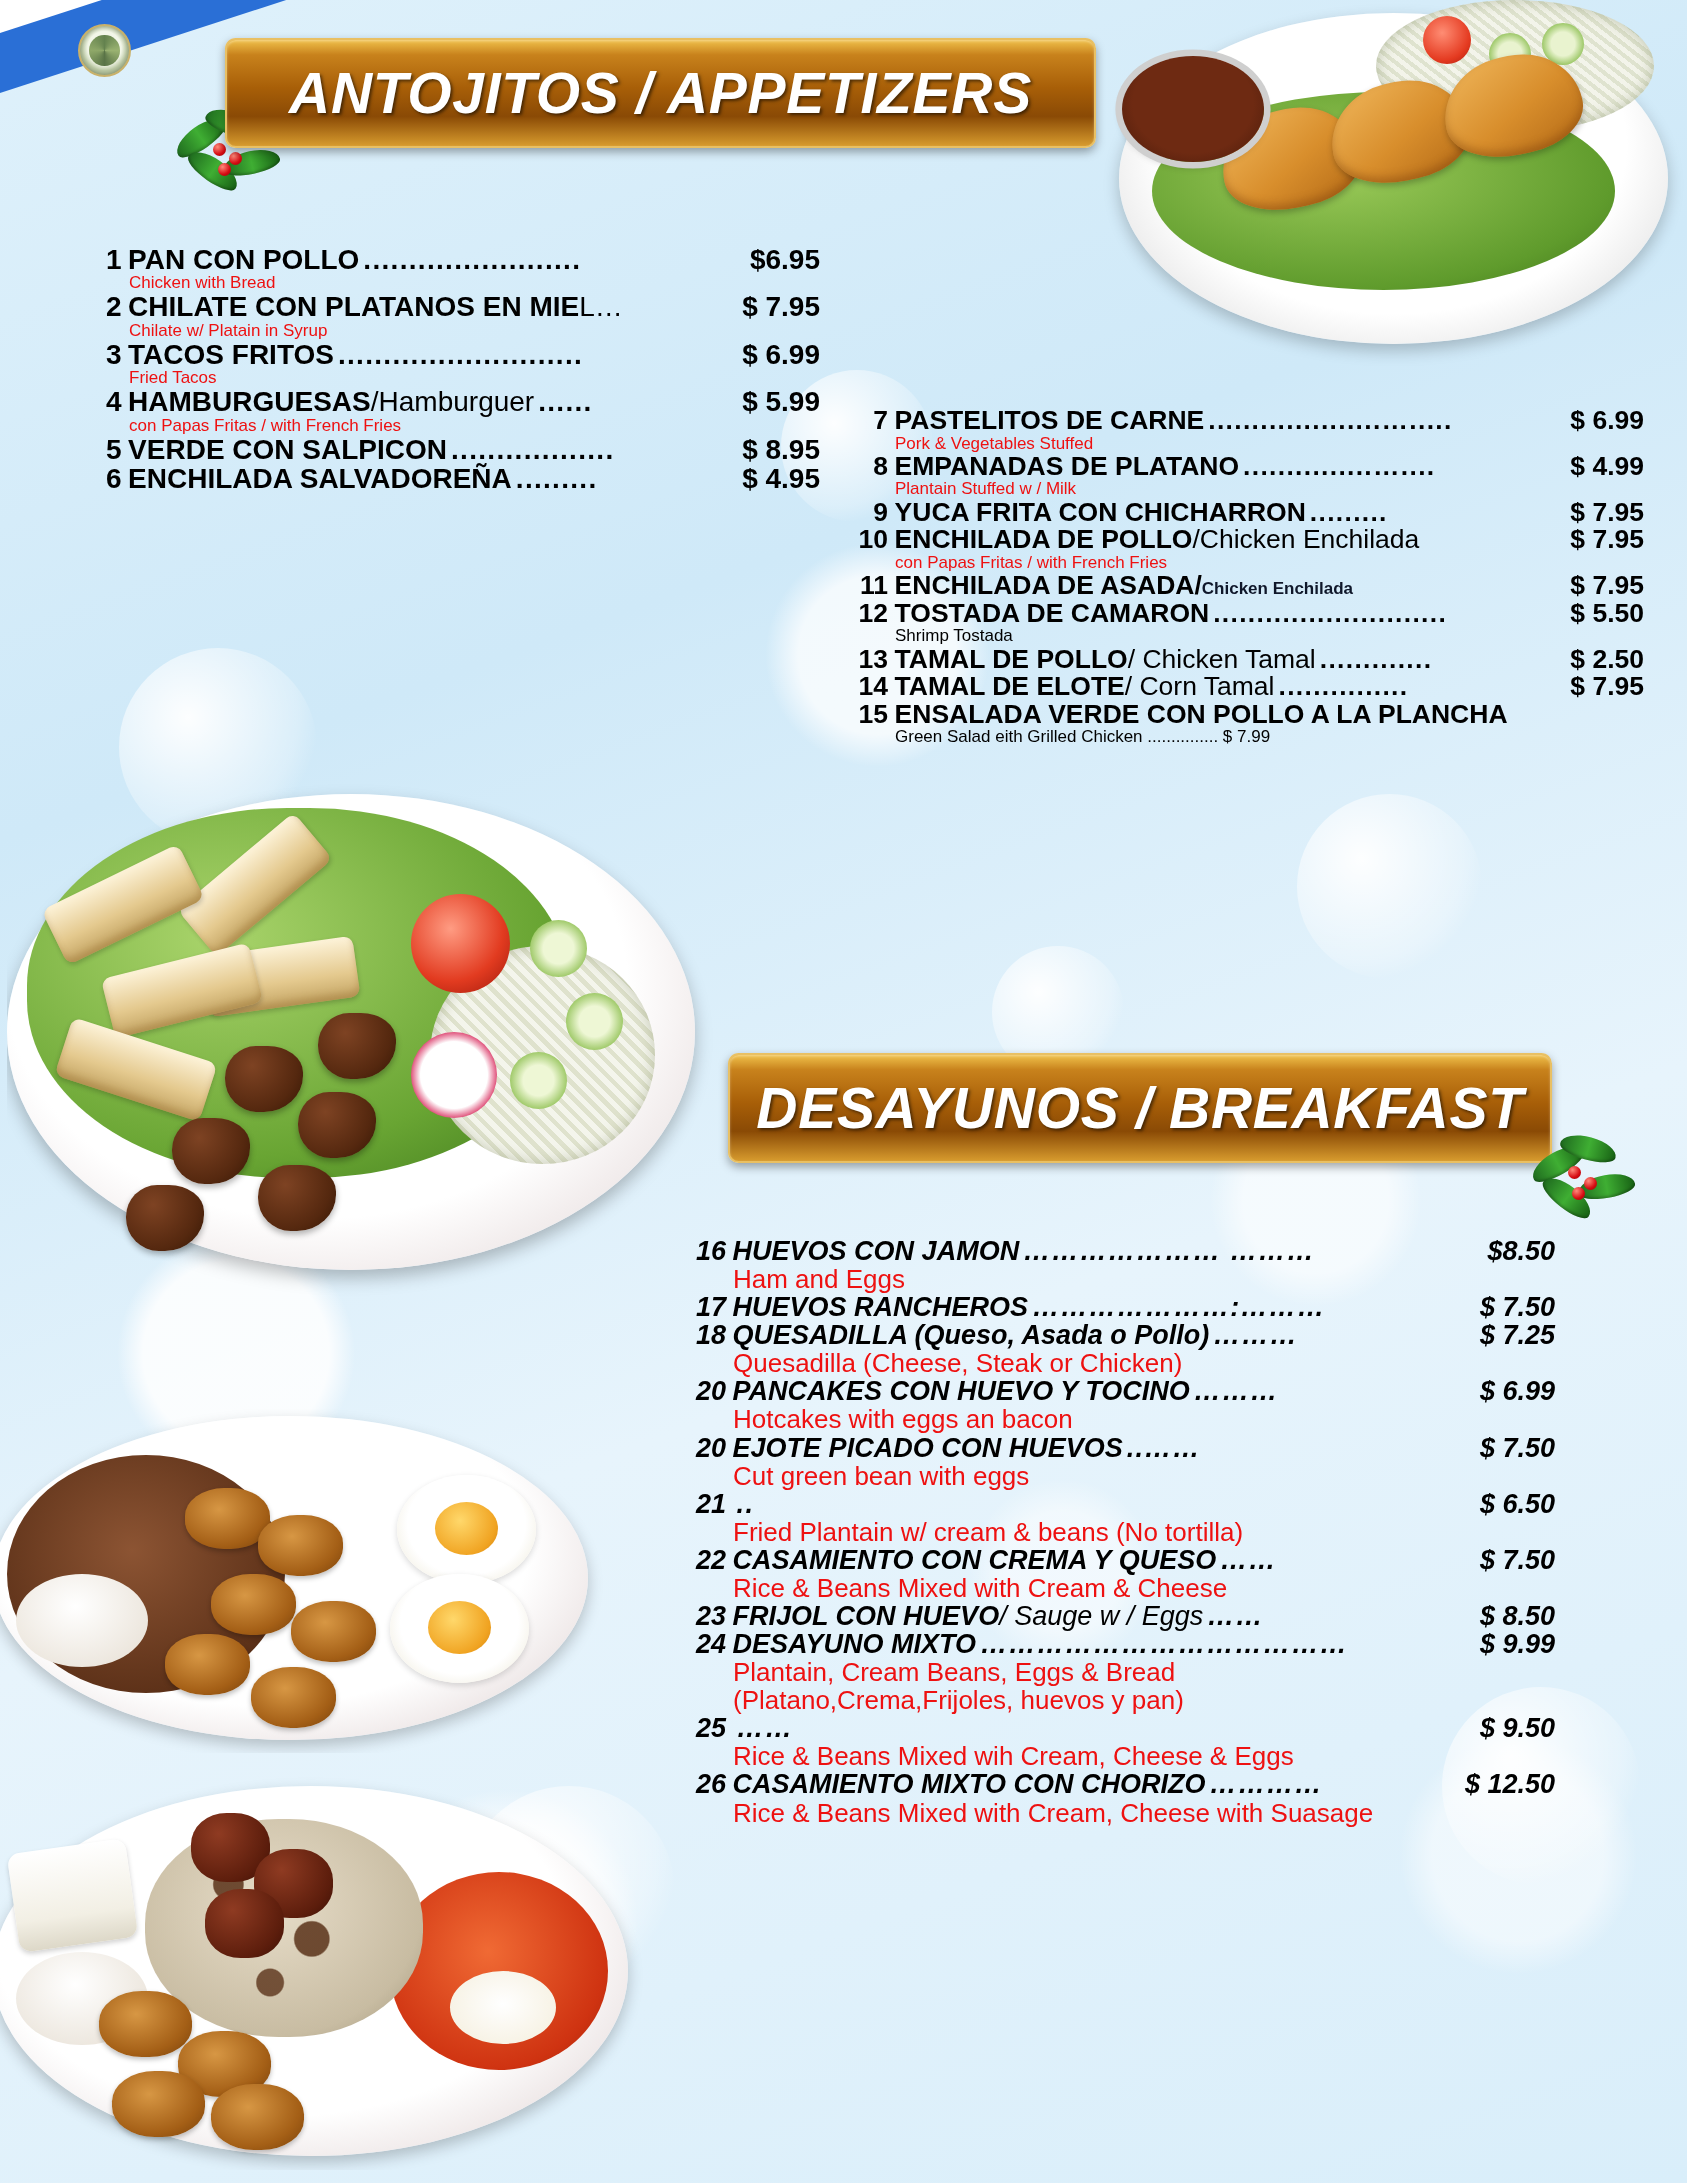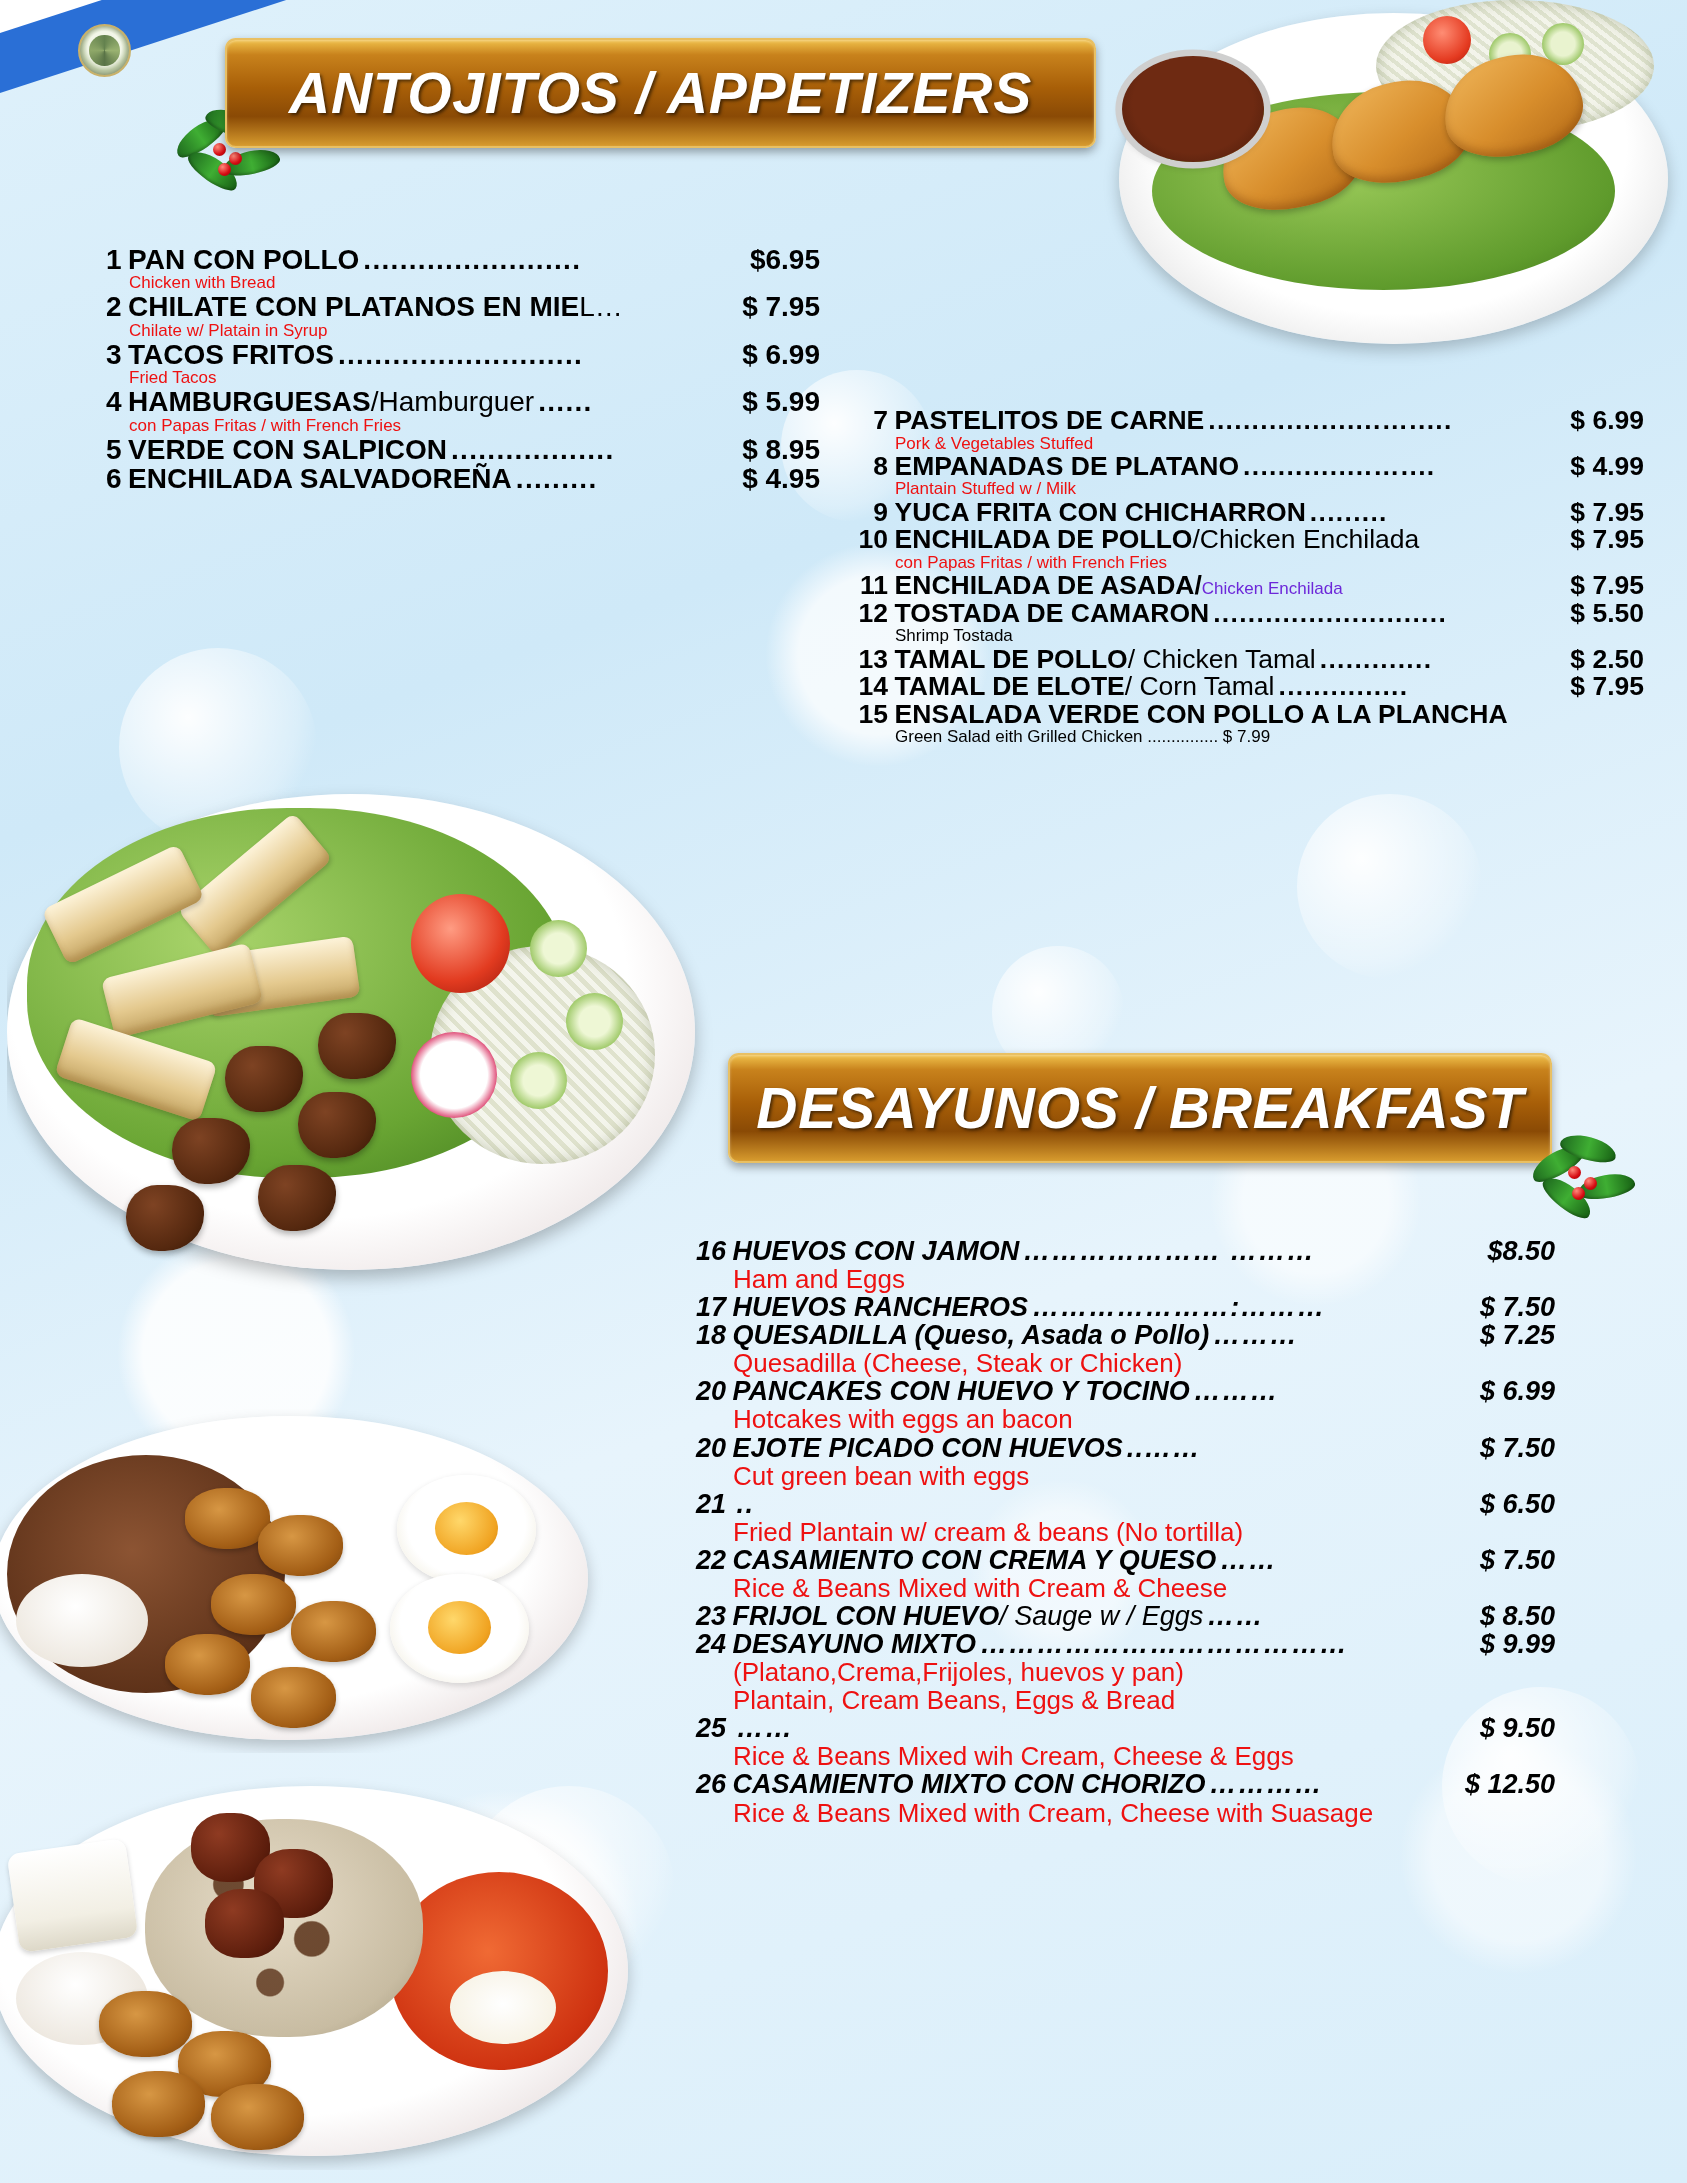--- a/index.html
+++ b/index.html
@@ -151,21 +151,21 @@
     font-weight: bold;
     text-align: right;
   }
   .desc {
     color: #ee1111;
     font-weight: normal;
     font-size: 17px;
     line-height: 1.08;
     white-space: nowrap;
   }
-  .desc.bold-red { font-weight: normal; color: #6d28d9; }
+  .desc.bold-red { font-weight: bold; color: #0f172a; }
   .sub-black { color:#000; font-weight: normal; }
 
   
   #col-left-app  { left: 99px; top: 245px; width: 721px; }
   #col-left-app .num { width: 22.5px; }
   #col-left-app .row { font-size: 28px; }
   #col-left-app .desc { padding-left: 30px; }
   #col-left-app .pricecol { width: 119px; }
 
   #col-right-app { left: 850px; top: 407px; width: 794px; }
@@ -671,22 +671,22 @@
     <span class="dots">……</span>
     <span class="price pricecol">$ 8.50</span>
   </div>
 
   <div class="row item">
     <span class="num">24</span>
     <span class="name">DESAYUNO MIXTO</span>
     <span class="dots">…………………………………</span>
     <span class="price pricecol">$ 9.99</span>
   </div>
+  <div class="desc">Plantain, Cream Beans, Eggs &amp; Bread</div>
   <div class="desc">(Platano,Crema,Frijoles, huevos y pan)</div>
-  <div class="desc">Plantain, Cream Beans, Eggs &amp; Bread</div>
 
   <div class="row item">
     <span class="num">25</span>
     <span class="dots">……</span>
     <span class="price pricecol">$ 9.50</span>
   </div>
   <div class="desc">Rice &amp; Beans Mixed wih Cream, Cheese &amp; Eggs</div>
 
   <div class="row item">
     <span class="num">26</span>

